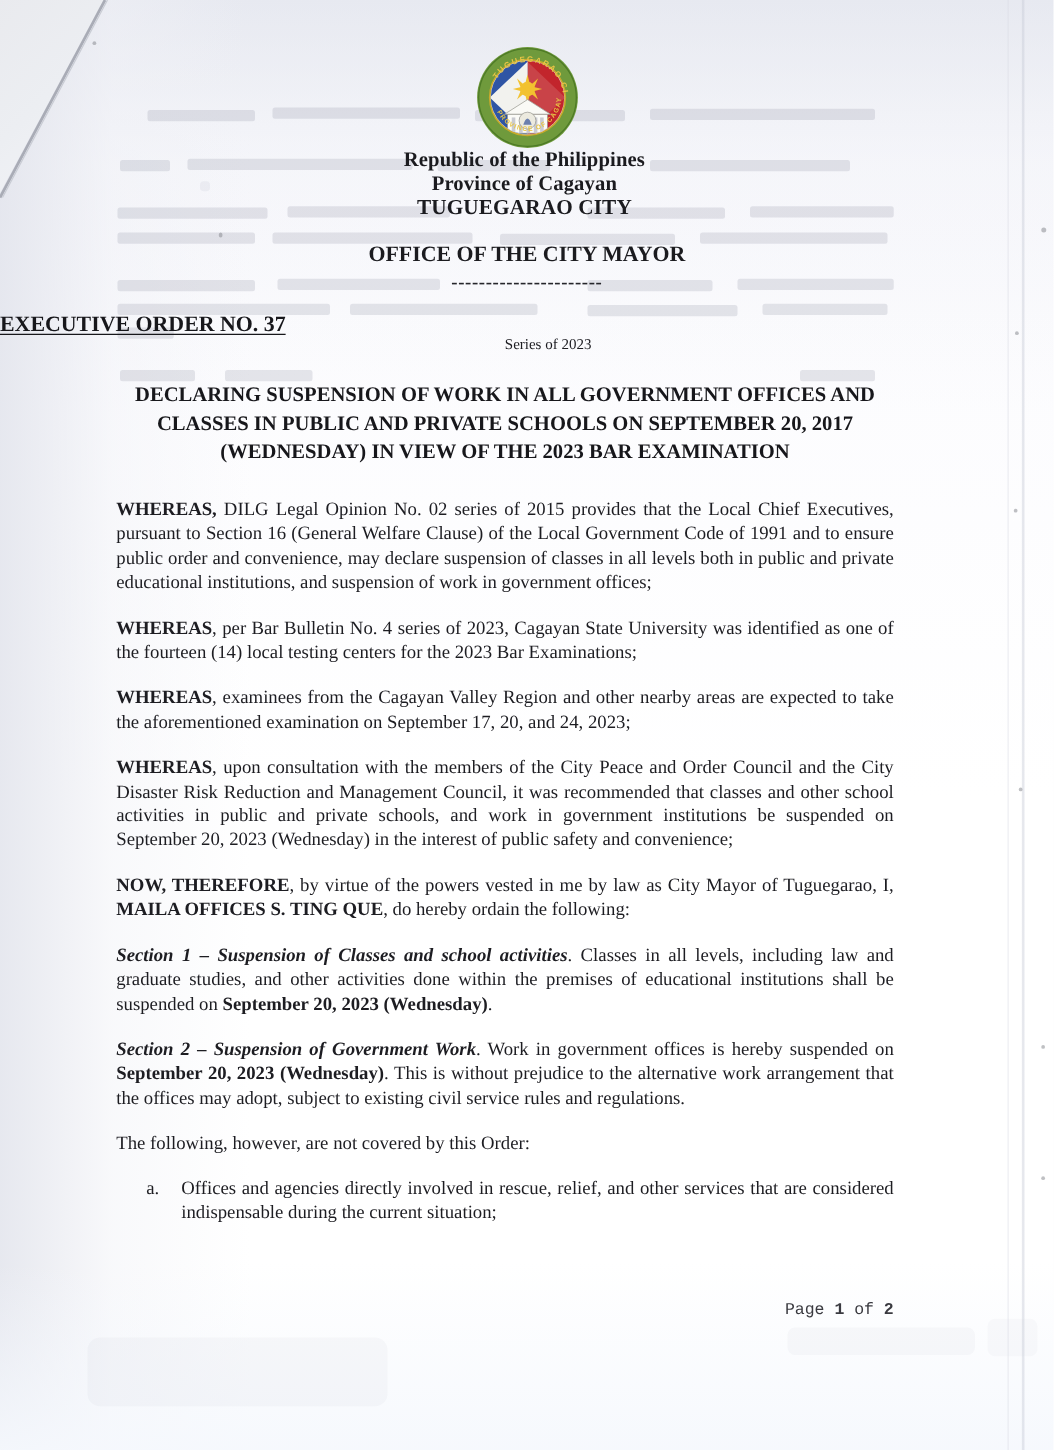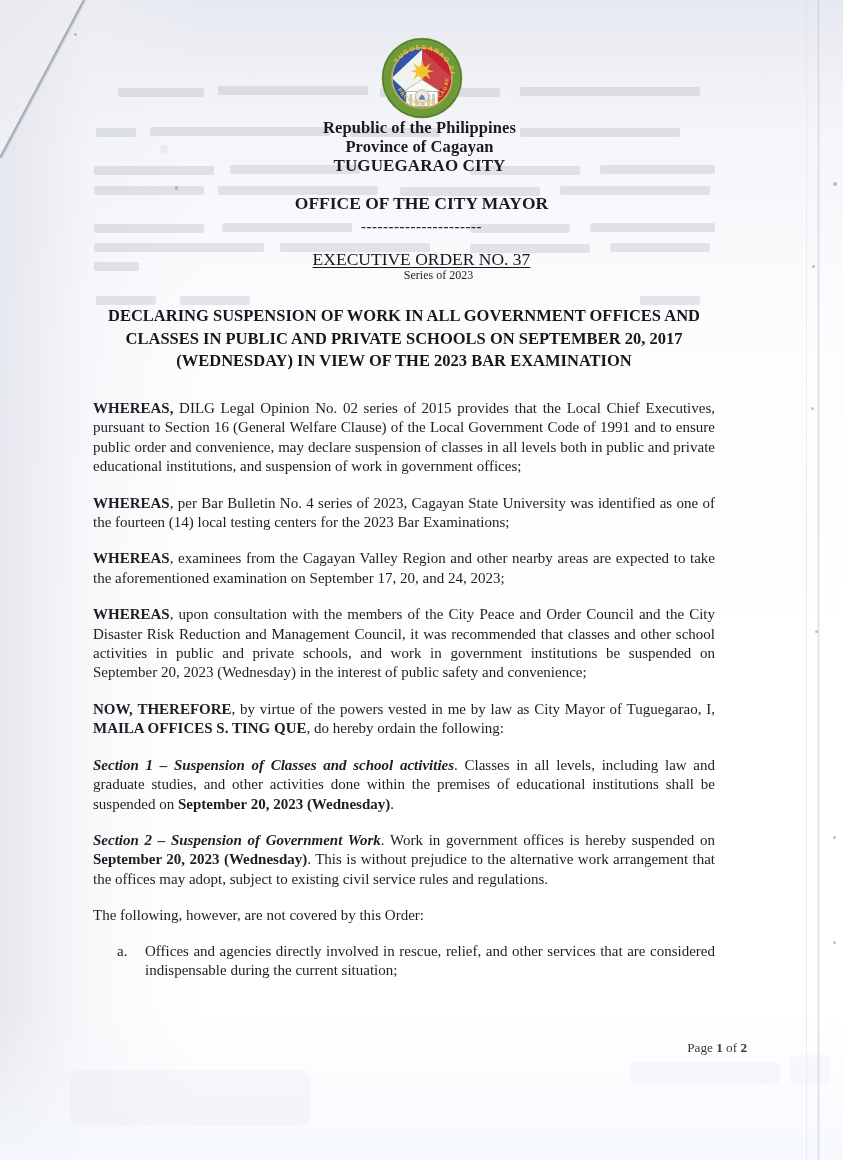--- a/index.html
+++ b/index.html
@@ -145,22 +145,22 @@
     font-size: 15px;
     letter-spacing: .5px;
     color: #26262b;
     font-weight: bold;
   }
 
   .eo-no {
     position: absolute;
     left: 0; right: 0;
     top: 249px;
-    text-align: center;
-    font-weight: normal;
+    text-align: left;
+    font-weight: bold;
     font-size: 17.5px;
     color: #17171b;
   }
   .eo-no span.u { text-decoration: underline; text-underline-offset: 2px; }
 
   .eo-series {
     position: absolute;
     left: 0; right: 0;
     top: 268px;
     text-align: center;
@@ -215,24 +215,23 @@
     left: 24px;
     top: 0;
   }
 
   .footer-page {
     position: absolute;
     left: 0;
     top: 1040px;
     width: 715px;
     text-align: right;
-    font-family: Liberation Serif, serif;
+    font-family: Liberation Mono, monospace;
     font-size: 13.2px;
     color: #3a3a40;
-    padding-left: 32px;
   }
   .footer-page b { font-weight: bold; }
 </style>
 </head>
 <body>
 
 <div id="page">
 
   <div class="paper-base"></div>
   <div class="paper-tint-top"></div>

